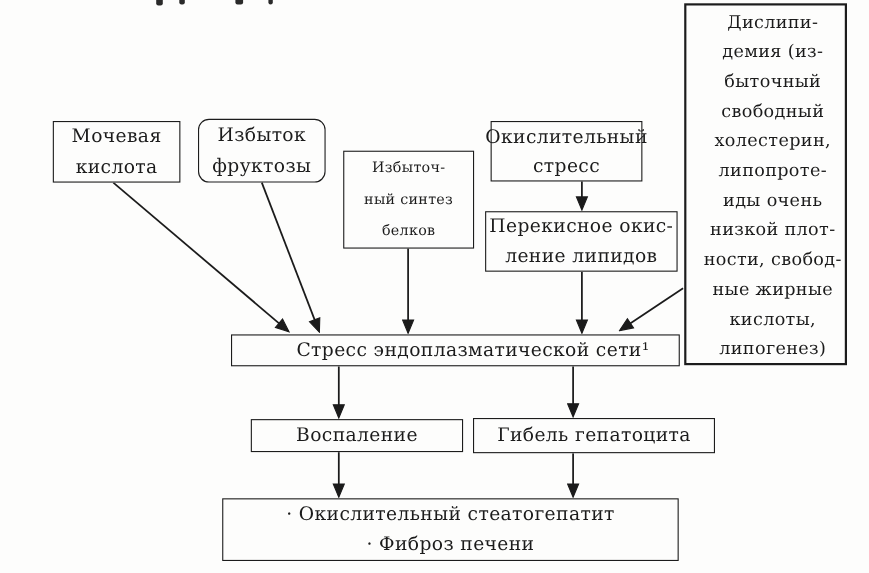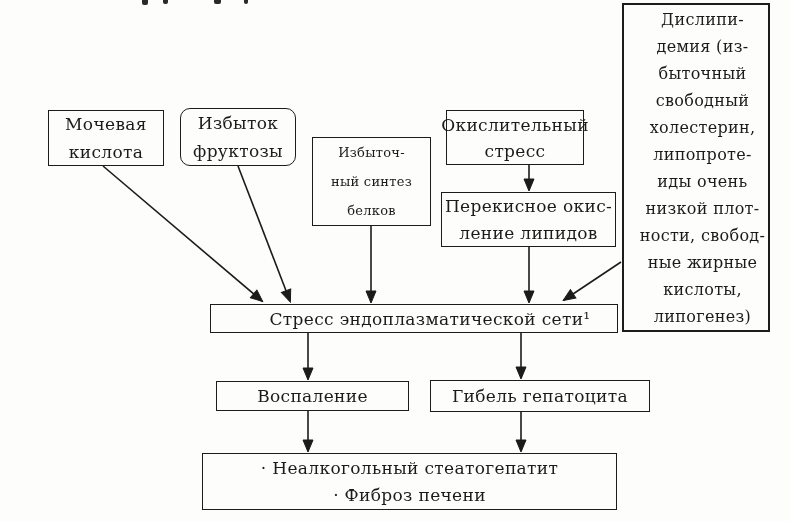--- a/index.html
+++ b/index.html
@@ -32,21 +32,21 @@
     white-space: pre-line;
     letter-spacing: 0.02em;
   }
   .b-uric          { left: 48px;  top: 110px; width: 116px; height: 56px;  font-size: 17px; line-height: 28px; }
   .b-fructose      { left: 180px; top: 108px; width: 116px; height: 58px;  font-size: 17px; line-height: 28px; border-radius: 10px; }
   .b-protein       { left: 312px; top: 109px; width: 119px; height: 89px;  font-size: 13px; line-height: 29px; margin-top: 28px; }
   .b-oxidative     { left: 446px; top: 110px; width: 138px; height: 55px;  font-size: 17px; line-height: 26px; }
   .b-peroxidation  { left: 441px; top: 192px; width: 175px; height: 55px;  font-size: 17px; line-height: 27px; }
   .b-dyslipidemia  { left: 622px; top: 3px;   width: 148px; height: 329px; font-size: 16px; line-height: 27px; border-width: 2px; padding-left: 13px; }
   .b-er            { left: 210px; top: 304px; width: 408px; height: 29px;  font-size: 17px; line-height: 24px; padding-left: 32px; }
-  .b-inflammation  { left: 216px; top: 381px; width: 193px; height: 30px;  font-size: 17px; line-height: 24px; }
+  .b-inflammation  { left: 228px; top: 381px; width: 193px; height: 30px;  font-size: 17px; line-height: 24px; }
   .b-death         { left: 430px; top: 380px; width: 220px; height: 32px;  font-size: 17px; line-height: 24px; }
   .b-outcomes      { left: 202px; top: 453px; width: 415px; height: 57px;  font-size: 17px; line-height: 27px; }
   .speck {
     position: absolute;
     top: 0;
     background: #2a2a2a;
     border-radius: 0 0 2px 2px;
   }
   .sp1 { left: 142px; width: 6px; height: 5px; }
   .sp2 { left: 163px; width: 5px; height: 4px; }
@@ -129,17 +129,17 @@
 
   <div class="box b-inflammation">
     <span class="lbl">Воспаление</span>
   </div>
 
   <div class="box b-death">
     <span class="lbl">Гибель гепатоцита</span>
   </div>
 
   <div class="box b-outcomes">
-    <span class="lbl">· Неалкогольный стеатогепатит
+    <span class="lbl">· Окислительный стеатогепатит
 · Фиброз печени</span>
   </div>
 
 </div>
 
 </body></html>

